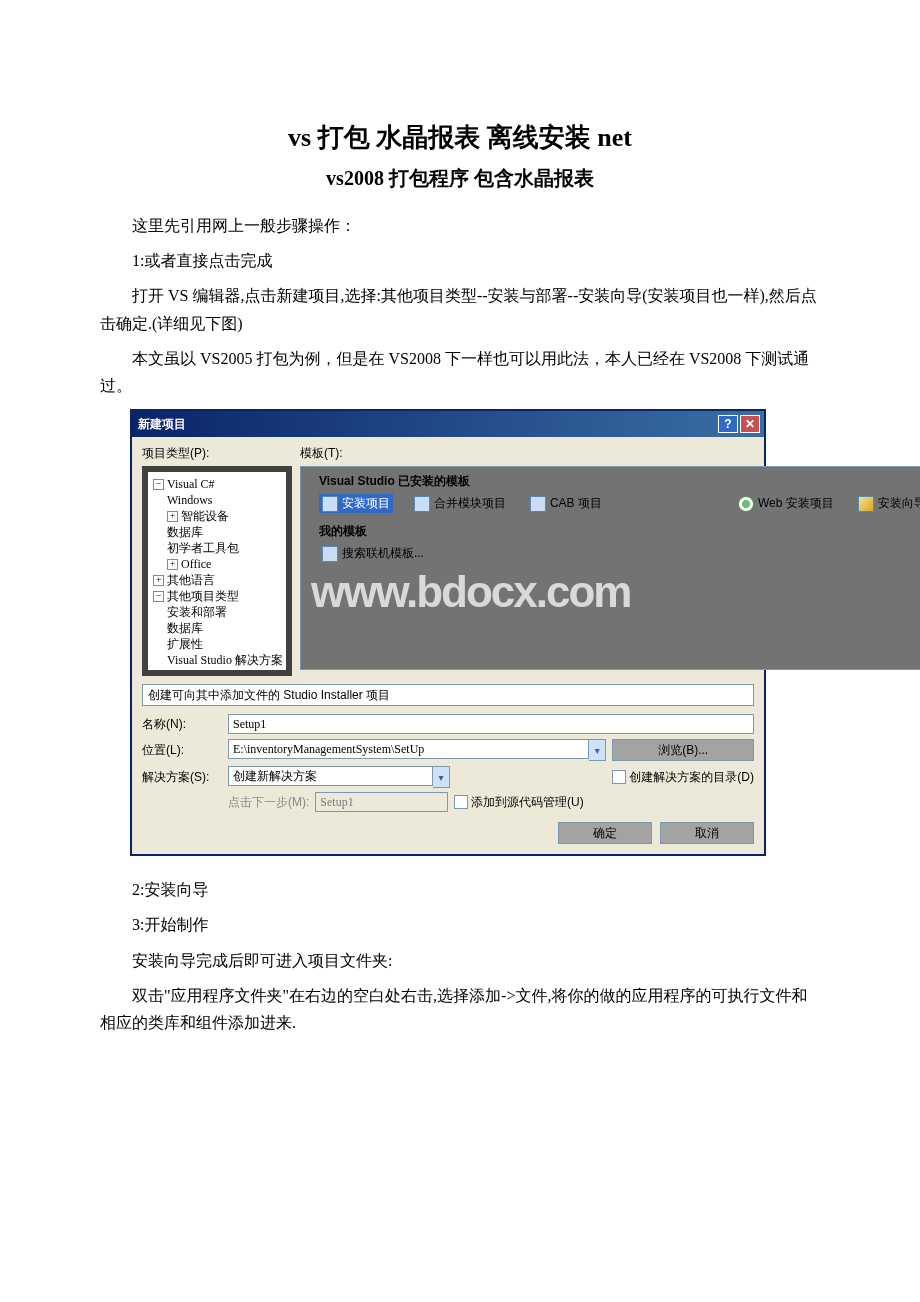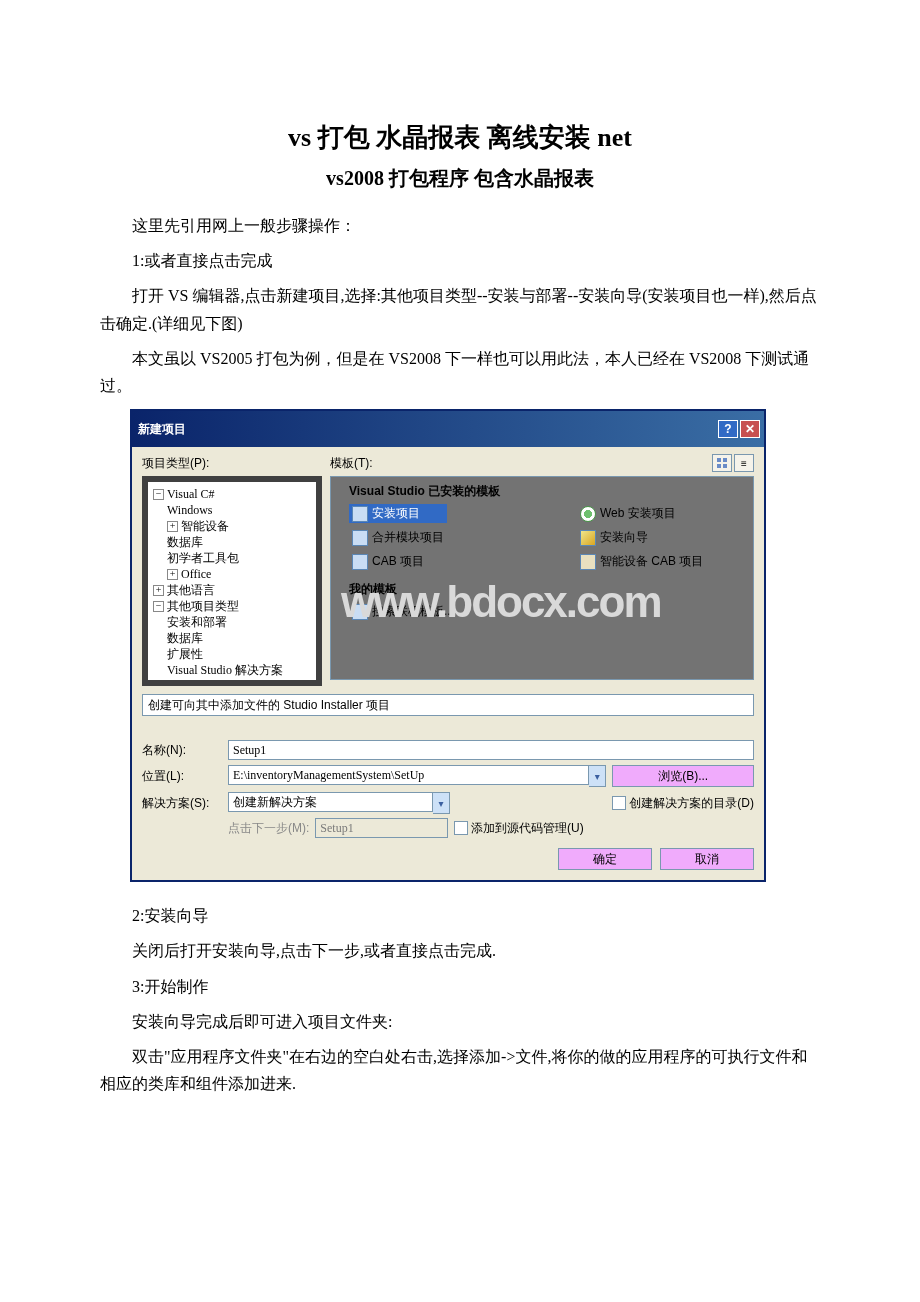--- a/index.html
+++ b/index.html
@@ -37,21 +37,21 @@
     width: 632px;
     border: 2px solid #0a246a;
     background: #ece9d8;
     font-family: "SimSun", sans-serif;
     font-size: 12px;
     position: relative;
   }
   .titlebar {
     background: linear-gradient(to right, #0a246a, #3a6ea5);
     color: #fff;
-    height: 36px;
+    height: 26px;
     display: flex;
     align-items: center;
     padding: 0 4px 0 6px;
     font-weight: bold;
   }
   .titlebar .title-text { flex: 1; }
   .winbtn {
     width: 18px;
     height: 16px;
     margin-left: 2px;
@@ -137,21 +137,21 @@
   }
   .section-head {
     font-weight: bold;
     font-size: 12px;
     margin: 0 0 4px 0;
   }
   .tpl-row {
     display: flex;
     gap: 130px;
   }
-  .tpl-col { display: flex; flex-direction: column; gap: 5px; }
+  .tpl-col { display: flex; gap: 18px; }
   .tpl-item {
     display: flex; align-items: center; gap: 4px;
     font-size: 12px;
     padding: 1px 3px;
     white-space: nowrap;
   }
   .tpl-item.selected {
     background: #316ac5;
     color: #fff;
   }
@@ -177,21 +177,21 @@
   .desc-bar {
     border: 1px solid #7a98af;
     background: #fff;
     height: 20px;
     line-height: 20px;
     padding: 0 5px;
     margin-top: 8px;
     font-size: 12px;
   }
   .form-grid {
-    margin-top: 24px;
+    margin-top: 8px;
     display: grid;
     grid-template-columns: 80px 1fr auto;
     row-gap: 5px;
     column-gap: 6px;
     align-items: center;
     font-size: 12px;
   }
   .txt {
     border: 1px solid #7a98af;
     background: #fff;
@@ -210,21 +210,21 @@
     width: 16px; height: 20px;
     background: #cde1f7;
     border: 1px solid #7a98af;
     border-left: none;
     color: #3b5fa0;
     display: flex; align-items: center; justify-content: center;
     font-size: 10px;
   }
   .btn {
     border: 1px solid #7a98af;
-    background: #f0abfc;
+    background: #a3a3a3;
     height: 20px;
     padding: 0 10px;
     font-size: 12px;
     display: inline-flex; align-items: center; justify-content: center;
     cursor: default;
   }
   .cb {
     display: inline-flex; align-items: center; gap: 3px; font-size: 12px;
   }
   .cb .box {
@@ -383,17 +383,16 @@
 
         <div class="footer-btns">
           <span class="btn">确定</span>
           <span class="btn">取消</span>
         </div>
       </div>
     </div>
   </div>
 
   <p>2:安装向导</p>
-  <p>关闭后打开安装向导,点击下一步,或者直接点击完成.</p>
   <p>3:开始制作</p>
   <p>安装向导完成后即可进入项目文件夹:</p>
   <p>双击"应用程序文件夹"在右边的空白处右击,选择添加-&gt;文件,将你的做的应用程序的可执行文件和相应的类库和组件添加进来.</p>
 </div>
 
 </body></html>

